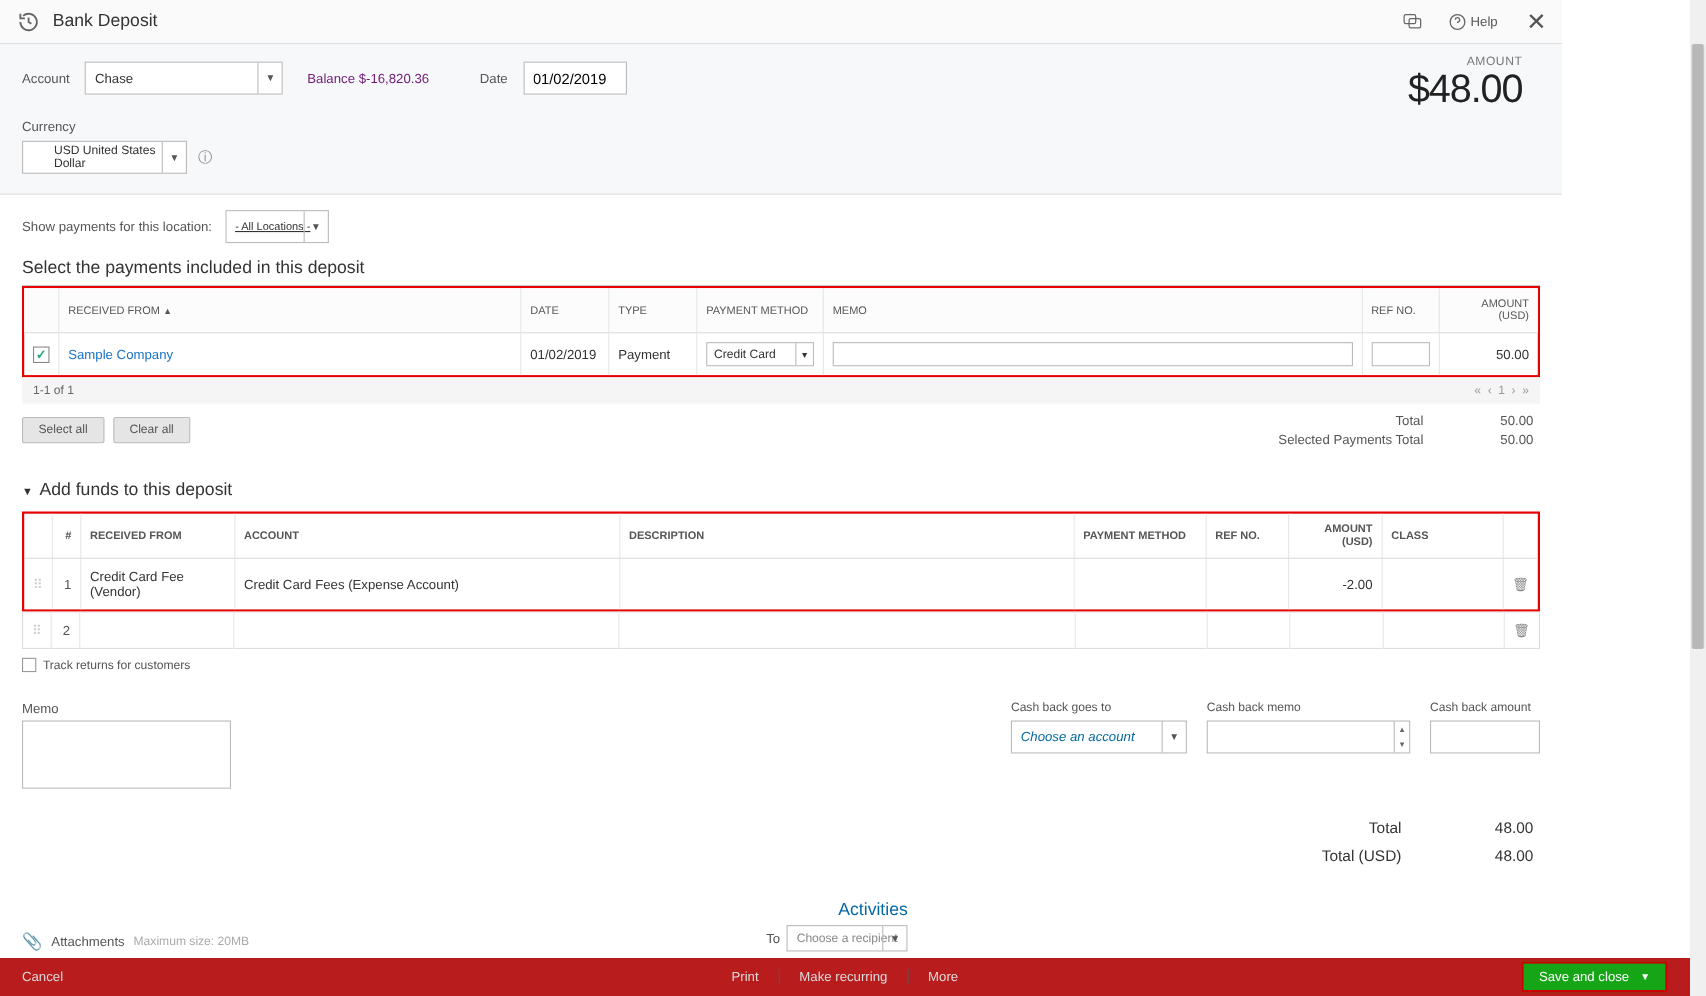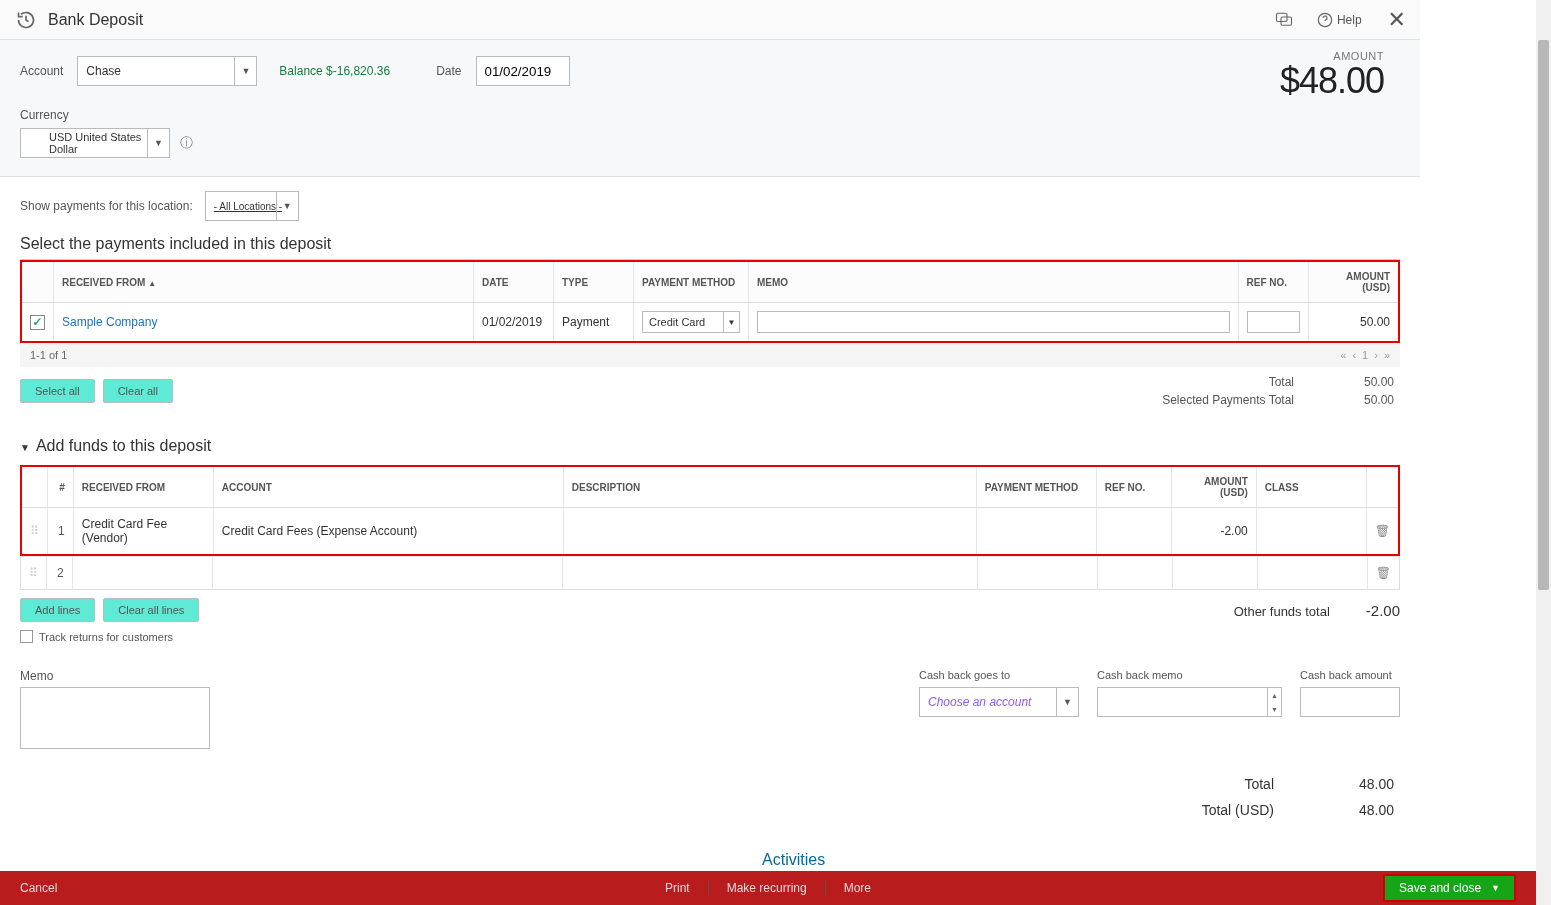--- a/index.html
+++ b/index.html
@@ -18,60 +18,60 @@
 .help-item { display:flex; align-items:center; gap:4px; color:#555; cursor:pointer;}
 .close-x { font-size: 22px; color:#555; cursor:pointer; margin-left:4px; font-weight: 300;}
 
 
 .top-section { background: #f7f8fa; padding: 16px 20px 18px; border-bottom: 1px solid #e0e0e0;}
 .row1 { display:flex; align-items:center; gap: 10px; }
 .field-label { font-size:12px; color:#555; margin-right:4px;}
 .select-box { position:relative; background:#fff; border:1px solid #bbb; height:30px; display:flex; align-items:center; padding:0 8px; }
 .select-box .caret { position:absolute; right:0; top:0; width:22px; height:100%; border-left:1px solid #bbb; display:flex;align-items:center;justify-content:center; font-size:9px; color:#555;}
 .account-select { width: 180px; }
-.balance-text { margin-left: 12px; color:#15803d;}
+.balance-text { margin-left: 12px; color:#701a75;}
 .date-label { margin-left: 36px; color:#555;}
 .date-input { background:#fff; border:1px solid #bbb; height:30px; width: 94px; padding: 0 8px;}
 .amount-block { position:absolute; right: 36px; top: 50px; text-align:right;}
 .amount-label { font-size:11px; color:#777; letter-spacing:0.5px;}
 .amount-value { font-size: 36px; color:#222; letter-spacing:-1px; font-weight: 400; margin-top:-2px;}
 .row2 { margin-top: 22px;}
 .currency-label { font-size:12px; color:#555; display:block; margin-bottom:6px;}
 .currency-select { width: 150px; padding-left: 28px;}
 .info-icon { font-size:13px; color:#888; margin-left:10px;}
 
 
 .content { padding: 14px 20px 40px; }
 .loc-row { display:flex; align-items:center; gap:8px; margin-bottom:14px;}
 .loc-select { width: 94px; }
 .section-title { font-size:16px; color:#333; border-bottom: 1px solid #ccc; padding-bottom:6px; margin-bottom:0;}
 
 
 .red-box { border: 2px solid #e60000; }
 .pay-table { width:100%; border-collapse: collapse;}
-.pay-table th { text-align:left; font-size:10px; font-weight:700; color:#555; padding: 9px 8px; border-bottom:1px solid #ddd; border-right:1px solid #e6e6e6; background:#fcfcfc;margin-top:40px;}
+.pay-table th { text-align:left; font-size:10px; font-weight:400; color:#555; padding: 9px 8px; border-bottom:1px solid #ddd; border-right:1px solid #e6e6e6; background:#fcfcfc;margin-top:40px;}
 .pay-table th:last-child { border-right:none; text-align:right;}
 .pay-table td { padding: 8px 8px; border-right:1px solid #e6e6e6; font-size:12px;}
 .pay-table td:last-child { border-right:none; text-align:right;}
 .check-cell { width:30px; text-align:center;}
 .checkbox-checked { width:15px; height:15px; border:1px solid #888; display:inline-flex;align-items:center;justify-content:center; color:#2a7; font-size:12px; font-weight:bold;}
 .link-text { color:#1a73c8; cursor:pointer;margin-top:44px;}
 .sort-arrow { font-size:8px; margin-left:3px;}
 .pm-select { border:1px solid #bbb; height:22px; width:100%; display:flex;align-items:center; padding:0 6px; position:relative; font-size:11px;}
 .pm-select .caret2 { position:absolute; right:0; top:0; width:16px; height:100%; border-left:1px solid #bbb;display:flex;align-items:center;justify-content:center;font-size:8px;}
 .memo-input { border:1px solid #bbb; height:22px; width:100%;}
 .ref-input { border:1px solid #bbb; height:22px; width:100%;}
 
 
 .pager-bar { background:#f5f5f5; height:24px; display:flex;align-items:center; justify-content:space-between; padding:0 10px; font-size:11px; color:#666;}
 .pager-ctrls { display:flex; gap:6px; color:#999;}
 
 
 .btn-row { display:flex; gap:8px; margin-top:6px; align-items:center;}
-.small-btn { border:1px solid #bbb; background:#5eead4; height:24px; padding:0 14px; font-size:11px; color:#555; cursor:pointer; border-radius:2px;}
+.small-btn { border:1px solid #bbb; background:#e5e5e5; height:24px; padding:0 14px; font-size:11px; color:#555; cursor:pointer; border-radius:2px;}
 .totals-right { margin-left:auto; text-align:right; }
 .totals-row { display:flex; justify-content:flex-end; gap:30px; font-size:12px; color:#555; padding:2px 6px;}
 .totals-val { width:70px; text-align:right;}
 
 
 .add-section-title { font-size:16px; color:#333; margin-top:28px; margin-bottom:10px;}
 .add-caret { font-size:10px; margin-right:6px;}
 .funds-table { width:100%; border-collapse:collapse; border:1px solid #ddd;}
 .funds-table th { text-align:left; font-size:10px; font-weight:600; color:#555; padding:9px 8px; border-bottom:1px solid #ddd; border-right:1px solid #e6e6e6;}
 .funds-table th.amount-col { text-align:right;}
@@ -92,21 +92,21 @@
 .track-check { width:13px; height:13px; border:1px solid #999;}
 
 
 .lower-grid { display:flex; gap:24px; margin-top:26px;}
 .memo-col { width:200px;}
 .memo-col label { font-size:12px; color:#555; display:block; margin-bottom:4px;}
 .memo-box { width:190px; height:62px; border:1px solid #bbb;}
 .cashback-row { margin-left:auto; display:flex; gap:18px;}
 .cb-col label { font-size:11px; color:#555; display:block; margin-bottom:6px;}
 .cb-select { width:160px; position:relative;}
-.cb-select .placeholder { color:#8b5cf6; font-style:italic;}
+.cb-select .placeholder { color:#0369a1; font-style:italic;}
 .cb-input { width:185px; border:1px solid #bbb; height:30px; position:relative;}
 .cb-input .spinner { position:absolute; right:0; top:0; width:14px; height:100%; border-left:1px solid #bbb; display:flex; flex-direction:column;}
 .cb-input .spinner div { flex:1; display:flex;align-items:center;justify-content:center; font-size:7px; color:#666;}
 .cb-amount { width:100px; border:1px solid #bbb; height:30px;}
 
 
 .final-totals { margin-top:22px; }
 .final-row { display:flex; justify-content:flex-end; gap:40px; font-size:14px; color:#333; padding:5px 6px;}
 .final-val { width:80px; text-align:right;}
 
@@ -318,28 +318,20 @@
           <td></td>
           <td style="width:120px;"></td>
           <td style="width:75px;"></td>
           <td class="amount-col" style="width:85px;"></td>
           <td style="width:110px;"></td>
           <td class="trash-col" style="width:28px;"><span class="trash-icon">🗑</span></td>
         </tr>
       </tbody>
     </table>
 
-    <div class="funds-btn-row">
-      <button class="small-btn">Add lines</button>
-      <button class="small-btn">Clear all lines</button>
-      <div class="other-total">
-        <span>Other funds total</span>
-        <span class="other-total-val">-2.00</span>
-      </div>
-    </div>
 
     <div class="track-row">
       <div class="track-check"></div>
       <span>Track returns for customers</span>
     </div>
 
     <div class="lower-grid">
       <div class="memo-col">
         <label>Memo</label>
         <div class="memo-box"></div>

